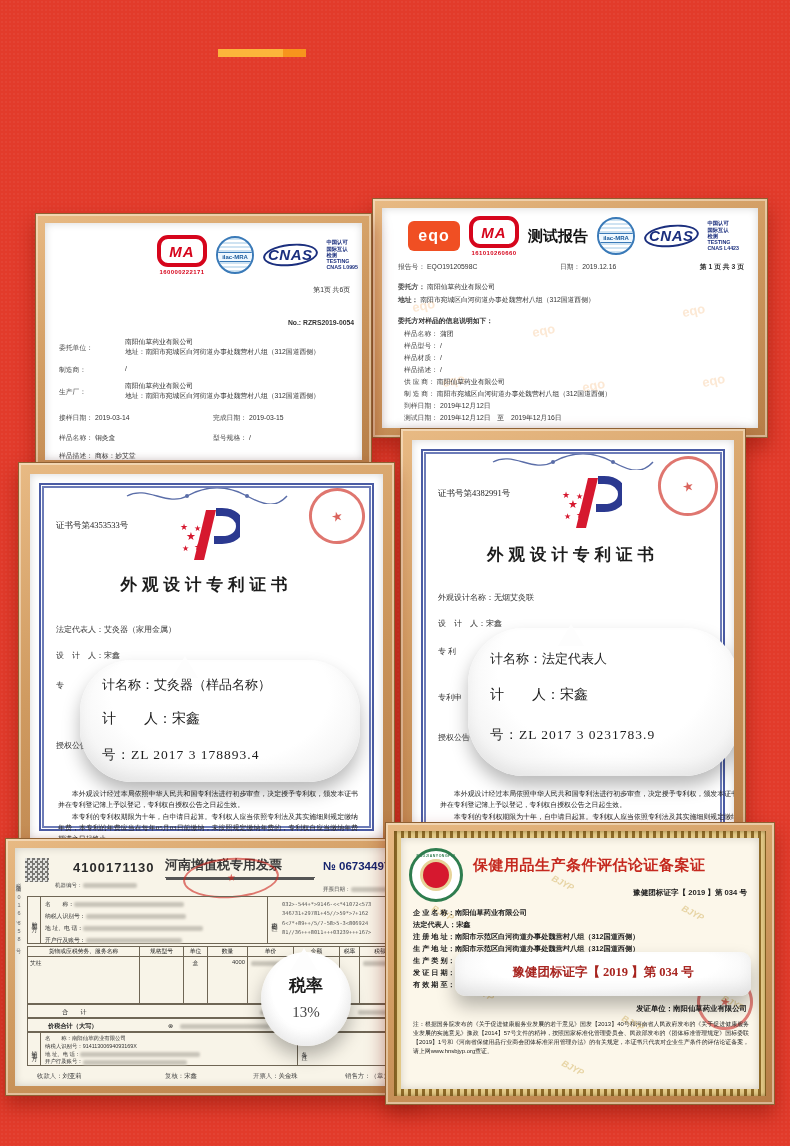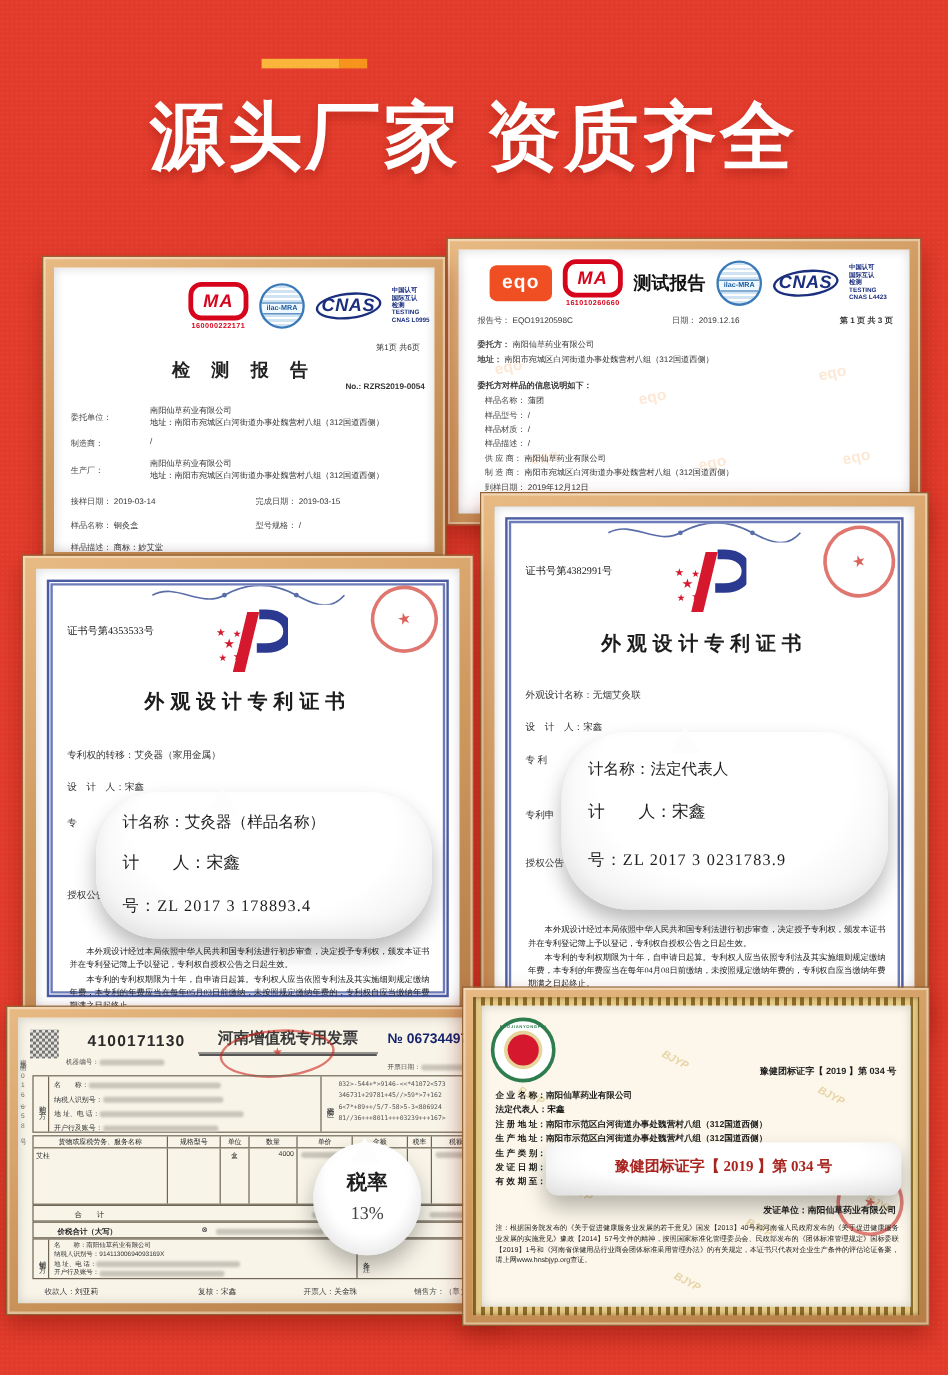--- a/index.html
+++ b/index.html
@@ -12,21 +12,21 @@
 
 .dash1{left:218px;top:49px;width:65px;height:8px;background:#fcb53b}
 .dash2{left:283px;top:49px;width:23px;height:8px;background:#f7941d}
 .hero-title{left:0;top:72px;width:790px;text-align:center;color:#fff;font-size:62px;font-weight:900;letter-spacing:3px;text-shadow:0 5px 8px rgba(140,18,8,.4)}
 
 .f{position:absolute;background:linear-gradient(160deg,#e8ba84 0%,#d09b61 45%,#b67d47 100%);border:1px solid #8f6133;box-shadow:0 10px 18px rgba(120,15,5,.45),inset 0 0 0 2px rgba(255,248,235,.45)}
 .paper{position:relative;width:100%;height:100%;background:#fff;overflow:hidden;box-shadow:inset 0 0 9px rgba(0,0,0,.16)}
 .fA{left:35px;top:213px;width:337px;height:257px;padding:9px;z-index:2}
 .fB{left:372px;top:198px;width:396px;height:240px;padding:9px;z-index:1}
 .fC{left:18px;top:462px;width:377px;height:390px;padding:11px;z-index:4}
-.fD{left:400px;top:410px;width:374px;height:444px;padding:11px;z-index:3}
+.fD{left:400px;top:428px;width:346px;height:444px;padding:11px;z-index:3}
 .fE{left:5px;top:838px;width:416px;height:258px;padding:9px;z-index:5}
 .fF{left:385px;top:822px;width:390px;height:283px;padding:8px;z-index:6}
 
 .cma{position:relative;width:50px;height:32px;border:4px solid #d6051c;border-radius:11px;display:flex;align-items:center;justify-content:center}
 .cma span{color:#d6051c;font-weight:900;font-size:15px;font-style:italic;letter-spacing:1px}
 .cma-num{display:block;color:#d6051c;font-size:6px;font-weight:700;margin-top:2px;letter-spacing:.4px}
 .ilac{position:relative;width:38px;height:38px;border-radius:50%;border:2px solid #3a7ab8;background:repeating-linear-gradient(0deg,#cfe3f2 0 2px,#fff 2px 4px);overflow:hidden}
 .ilac b{position:absolute;left:0;right:0;top:14px;background:rgba(240,248,255,.92);border-top:1px solid #3a7ab8;border-bottom:1px solid #3a7ab8;color:#185a9c;font-size:6px;font-weight:700;text-align:center;line-height:8px}
 .cnas{position:relative;padding:1px 5px}
 .cnas i{position:absolute;inset:-1px 0;border:2px solid #1b2f7e;border-radius:50%;transform:rotate(-6deg)}
@@ -68,21 +68,20 @@
 .stampF{position:absolute;width:56px;height:56px;border-radius:50%;border:3px solid rgba(200,30,25,.55);display:flex;align-items:center;justify-content:center;color:rgba(200,30,25,.6);font-size:12px;transform:rotate(12deg)}
 .flour{position:absolute;left:50%;transform:translateX(-50%)}
 </style>
 </head>
 <body>
 
 <div class="canvas">
 
   <div class="abs dash1"></div>
   <div class="abs dash2"></div>
-  <div class="abs hero-title">源头厂家 资质齐全</div>
 
   <div class="f fB">
     <div class="paper">
       <span class="ghost" style="left:30px;top:90px">eqo</span>
       <span class="ghost" style="left:150px;top:115px">eqo</span>
       <span class="ghost" style="left:300px;top:95px">eqo</span>
       <span class="ghost" style="left:60px;top:165px">eqo</span>
       <span class="ghost" style="left:200px;top:170px">eqo</span>
       <span class="ghost" style="left:320px;top:165px">eqo</span>
       <div class="abs" style="left:26px;top:8px;display:flex;gap:9px;align-items:center">
@@ -138,21 +137,20 @@
         <div class="cnas"><i></i><b>CNAS</b></div>
         <div class="cnas-tx">
           <div>中国认可</div>
           <div>国际互认</div>
           <div>检测</div>
           <div>TESTING</div>
           <div>CNAS L0995</div>
         </div>
       </div>
       <div class="ln" style="right:12px;top:62px">第1页 共6页</div>
-      <div class="abs ser" style="left:0;top:76px;width:100%;text-align:center;font-size:15px;font-weight:700;letter-spacing:7px;color:#222">检 测 报 告</div>
       <div class="ln" style="right:8px;top:96px;font-weight:700">No.: RZRS2019-0054</div>
       <div class="ln" style="left:14px;top:120px"><span class="lb">委托单位：</span></div>
       <div class="ln" style="left:80px;top:114px">南阳仙草药业有限公司</div>
       <div class="ln" style="left:80px;top:124px">地址：南阳市宛城区白河街道办事处魏营村八组（312国道西侧）</div>
       <div class="ln" style="left:14px;top:142px"><span class="lb">制造商：</span></div>
       <div class="ln" style="left:80px;top:142px">/</div>
       <div class="ln" style="left:14px;top:164px"><span class="lb">生产厂：</span></div>
       <div class="ln" style="left:80px;top:158px">南阳仙草药业有限公司</div>
       <div class="ln" style="left:80px;top:168px">地址：南阳市宛城区白河街道办事处魏营村八组（312国道西侧）</div>
       <div class="ln" style="left:14px;top:190px"><span class="lb">接样日期：</span> <span>2019-03-14</span></div>
@@ -218,21 +216,21 @@
         <text x="4" y="24" font-size="9" fill="#d6182f">★</text>
           <text x="10" y="34" font-size="11" fill="#d6182f">★</text>
           <text x="18" y="25" font-size="8" fill="#d6182f">★</text>
           <text x="6" y="45" font-size="8" fill="#d6182f">★</text>
           <text x="18" y="44" font-size="9" fill="#d6182f">★</text>
       </svg>
       <div class="pstamp" style="right:18px;top:14px;width:56px;height:56px">
           <span>★</span>
         </div>
       <div class="ptitle ser" style="top:100px">外观设计专利证书</div>
-      <div class="ln ser" style="left:26px;top:150px;font-size:8px">专利权的转移：艾灸器（家用金属）</div>
+      <div class="ln ser" style="left:26px;top:150px;font-size:8px">法定代表人：艾灸器（家用金属）</div>
       <div class="ln ser" style="left:26px;top:176px;font-size:8px">设　计　人：宋鑫</div>
       <div class="ln ser" style="left:26px;top:206px;font-size:8px">专</div>
       <div class="ln ser" style="left:26px;top:266px;font-size:8px">授权公告</div>
       <div class="bub" style="left:50px;top:186px;width:280px;height:122px;border-radius:52px">
         <div class="bubln" style="top:16px;font-size:13px">计名称：艾灸器（样品名称）</div>
         <div class="bubln" style="top:50px;font-size:14px">计　　人：宋鑫</div>
         <div class="bubln" style="top:86px;font-size:13.5px;letter-spacing:1px">号：ZL 2017 3 178893.4</div>
       </div>
       <div class="pbody" style="left:28px;top:314px;width:300px">
         <p>本外观设计经过本局依照中华人民共和国专利法进行初步审查，决定授予专利权，颁发本证书并在专利登记簿上予以登记，专利权自授权公告之日起生效。</p>
@@ -240,21 +238,21 @@
       </div>
     </div>
   </div>
 
   <div class="f fE">
     <div class="paper inv">
       <div class="abs vtext" style="left:1px;top:30px;height:190px;font-size:5.5px;color:#666">税总函〔2016〕658号</div>
       <div class="abs qr" style="left:10px;top:10px"></div>
       <div class="ln" style="left:40px;top:34px;font-size:5.5px"><span class="lb">机器编号：</span><span class="blur" style="width:54px"></span></div>
       <div class="abs" style="left:58px;top:12px;font-size:13px;font-weight:700;color:#2a2a2a;letter-spacing:1px">4100171130</div>
-      <div class="abs ser" style="left:150px;top:8px;width:150px;text-align:center;font-size:13px;font-weight:700;color:#3a3a3a;border-bottom:1px solid #555;padding-bottom:3px;box-shadow:0 3px 0 -1px #555">河南增值税专用发票</div>
+      <div class="abs ser" style="left:150px;top:8px;width:150px;text-align:left;font-size:13px;font-weight:700;color:#3a3a3a;border-bottom:1px solid #555;padding-bottom:3px;box-shadow:0 3px 0 -1px #555">河南增值税专用发票</div>
       <div class="oval" style="left:168px;top:10px"></div>
       <div class="abs" style="left:308px;top:12px;font-size:11.5px;font-weight:700;color:#16246e">№ 06734497</div>
       <div class="ln" style="left:308px;top:38px;font-size:5.5px"><span class="lb">开票日期：</span><span class="blur" style="width:46px"></span></div>
 
       <div class="invline" style="left:12px;top:48px;width:374px;height:48px">
         <div class="cells">
           <div style="width:13px;border-right:1px solid #6f6655;display:flex;align-items:center;justify-content:center">
               <span class="vtext">购买方</span>
             </div>
           <div style="flex:1;padding:3px 4px;font-size:5.8px;color:#333">
@@ -345,20 +343,21 @@
         <span class="wm" style="left:150px;top:40px">BJYP</span>
         <span class="wm" style="left:280px;top:70px">BJYP</span>
         <span class="wm" style="left:70px;top:150px">BJYP</span>
         <span class="wm" style="left:220px;top:180px">BJYP</span>
         <span class="wm" style="left:320px;top:160px">BJYP</span>
         <span class="wm" style="left:160px;top:225px">BJYP</span>
         <div class="hlogo" style="left:8px;top:10px">
             <b>BAOJIANYONGPIN</b>
             <i></i>
           </div>
+        <div class="htitle" style="left:72px;top:18px;width:282px">保健用品生产条件评估论证备案证</div>
         <div class="hrow" style="right:12px;top:50px;font-size:7.6px">豫健团标证字【 2019 】第 034 号</div>
         <div class="hrow" style="left:12px;top:70px"><span>企 业 名 称：</span><u>南阳仙草药业有限公司</u></div>
         <div class="hrow" style="left:12px;top:82px"><span>法定代表人：</span><u>宋鑫</u></div>
         <div class="hrow" style="left:12px;top:94px"><span>注 册 地 址：</span><u>南阳市示范区白河街道办事处魏营村八组（312国道西侧）</u></div>
         <div class="hrow" style="left:12px;top:106px"><span>生 产 地 址：</span><u>南阳市示范区白河街道办事处魏营村八组（312国道西侧）</u></div>
         <div class="hrow" style="left:12px;top:118px"><span>生 产 类 别：</span></div>
         <div class="hrow" style="left:12px;top:130px"><span>发 证 日 期：</span></div>
         <div class="hrow" style="left:12px;top:142px"><span>有 效 期 至：</span></div>
         <div class="stampF" style="left:296px;top:136px">★</div>
         <div class="bub" style="left:54px;top:114px;width:296px;height:44px;border-radius:10px">

